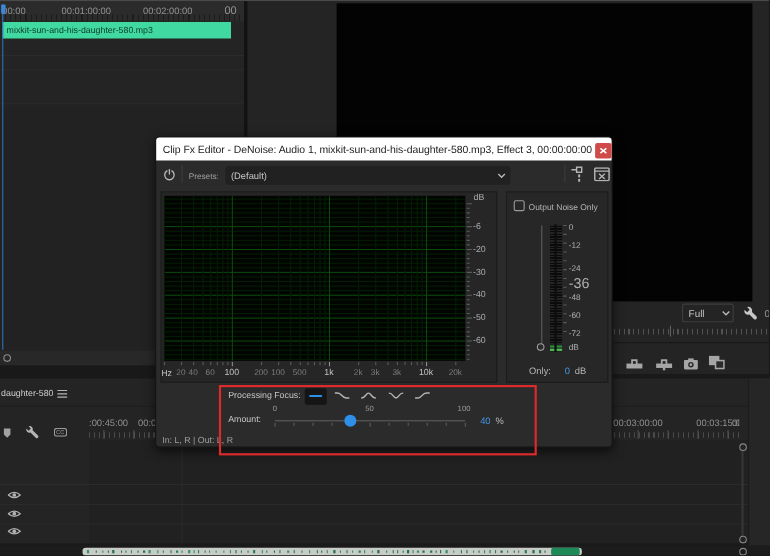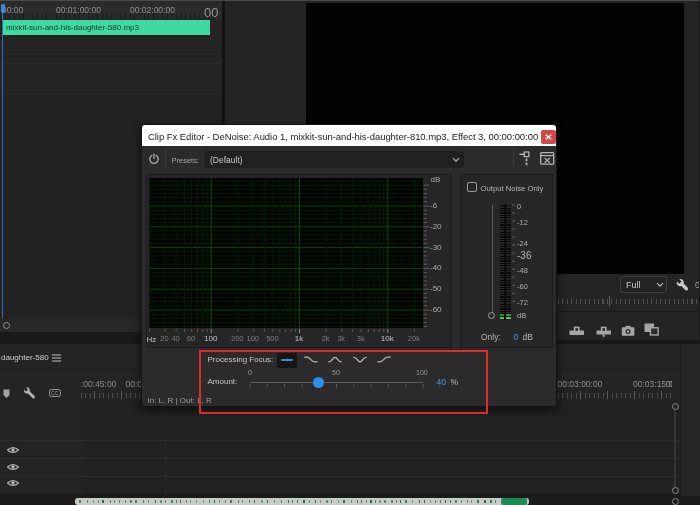--- a/index.html
+++ b/index.html
@@ -11,21 +11,21 @@
 .hzb{color:#c2c2c2;font-size:8px}
 </style></head>
 <body>
 
 <div class="a" style="left:0;top:0;width:222px;height:332px;background:#242424"></div>
 <div class="a" style="left:0;top:0;width:222px;height:19px;background:#2b2b2b"></div>
 <div class="a" style="left:0;top:13px;width:222px;height:6px;background:repeating-linear-gradient(90deg,#1c1c1c 0 1px,transparent 1px 4.63px)"></div>
 <div class="txt" style="left:2px;top:4.5px;font-size:8.5px;color:#919191">00:00</div>
 <div class="txt" style="left:56px;top:4.5px;font-size:8.5px;color:#919191">00:01:00:00</div>
 <div class="txt" style="left:130px;top:4.5px;font-size:8.5px;color:#919191">00:02:00:00</div>
-<div class="txt" style="left:204px;top:4.5px;font-size:13px;color:#919191">00</div>
+<div class="txt" style="left:204px;top:4.5px;font-size:10px;color:#919191">00</div>
 <div class="a" style="left:0;top:50px;width:222px;height:1px;background:#2b2b2b"></div>
 <div class="a" style="left:0;top:63px;width:222px;height:1px;background:#2b2b2b"></div>
 <div class="a" style="left:0;top:94px;width:222px;height:1px;background:#2b2b2b"></div>
 <div class="a" style="left:0;top:95px;width:222px;height:223px;background:#222222"></div>
 
 <div class="a" style="left:2px;top:20px;width:208px;height:14.5px;background:#41d9a2"></div>
 <div class="txt" style="left:6px;top:23px;font-size:8px;color:#0d3a2c">mixkit-sun-and-his-daughter-580.mp3</div>
 
 <div class="a" style="left:0;top:318.5px;width:222px;height:13px;background:#282828"></div>
 <div class="a" style="left:3px;top:322px;width:7px;height:7px;border:1.4px solid #8f8f8f;border-radius:50%"></div>
@@ -206,21 +206,21 @@
     <rect x="420.0" y="2.5" width="1" height="2" fill="#256e51"></rect>
   </svg>
 <div class="a" style="left:501px;top:497.5px;width:26px;height:7px;background:#1d8a58;border-radius:2px"></div>
 <div class="a" style="left:671.5px;top:497.5px;width:7px;height:7px;border:1.4px solid #868686;border-radius:50%;background:#1c1c1c"></div>
 
 <div class="a" style="left:0;top:0;width:700px;height:1px;background:#4a4a4a"></div>
 <div class="a" style="left:698.5px;top:0;width:1.5px;height:340px;background:#1a1a1a"></div>
 
 <div class="a" style="left:141px;top:124px;width:416px;height:283px;background:#2b2b2b;border:1px solid #141414;border-radius:4px;box-shadow:0 3px 10px rgba(0,0,0,.6)"></div>
 <div class="a" style="left:142px;top:125px;width:414px;height:21px;background:#ffffff;border-radius:3px 3px 0 0;overflow:hidden">
-  <div class="txt" style="left:6px;top:6px;font-size:9.5px;letter-spacing:-0.05px;color:#1c1c1e" id="title">Clip Fx Editor - DeNoise: Audio 1, mixkit-sun-and-his-daughter-810.mp3, Effect 3, 00:00:00:00</div>
+  <div class="txt" style="left:6px;top:6px;font-size:9.5px;letter-spacing:-0.05px;color:#1c1c1e" id="title">Clip Fx Editor - DeNoise: Audio 1, mixkit-sun-and-his-daughter-580.mp3, Effect 3, 00:00:00:00</div>
 </div>
 <div class="a" style="left:541px;top:130px;width:14.5px;height:13.5px;background:#d04a4a;border-radius:2px"></div>
 <svg class="a" style="left:545px;top:133.8px" width="7" height="6">
  <path d="M0.8,0.8 L6.2,5.2 M6.2,0.8 L0.8,5.2" stroke="#fff" stroke-width="1.4"></path>
 </svg>
 <svg class="a" style="left:148px;top:153px" width="12" height="12">
  <path d="M6,1.2 v4" stroke="#b9b9b9" stroke-width="1.2" stroke-linecap="round"></path>
  <path d="M3.8,2.4 a4.3,4.3 0 1 0 4.4,0" fill="none" stroke="#b9b9b9" stroke-width="1.2" stroke-linecap="round"></path>
 </svg>
 <div class="a" style="left:165px;top:150px;width:1px;height:16px;background:#3c3c3c"></div>
@@ -417,21 +417,21 @@
     <line x1="0" x2="3" y1="57.18" y2="57.18" stroke="#5d5d5d" stroke-width="1"></line>
     <line x1="0" x2="3" y1="65.20" y2="65.20" stroke="#5d5d5d" stroke-width="1"></line>
     <line x1="0" x2="3" y1="73.23" y2="73.23" stroke="#5d5d5d" stroke-width="1"></line>
     <line x1="0" x2="3" y1="81.25" y2="81.25" stroke="#5d5d5d" stroke-width="1"></line>
     <line x1="0" x2="3" y1="89.28" y2="89.28" stroke="#5d5d5d" stroke-width="1"></line>
     <line x1="0" x2="3" y1="97.30" y2="97.30" stroke="#5d5d5d" stroke-width="1"></line>
 </svg>
 <div class="txt" style="left:517px;top:201.5px;font-size:7.5px;color:#b0b0b0">0</div>
 <div class="txt" style="left:517px;top:217.6px;font-size:7.5px;color:#b0b0b0">-12</div>
 <div class="txt" style="left:517px;top:239px;font-size:7.5px;color:#b0b0b0">-24</div>
-<div class="txt" style="left:517px;top:249.7px;font-size:10px;color:#b0b0b0">-36</div>
+<div class="txt" style="left:517px;top:249.7px;font-size:13px;color:#b0b0b0">-36</div>
 <div class="txt" style="left:517px;top:265.7px;font-size:7.5px;color:#b0b0b0">-48</div>
 <div class="txt" style="left:517px;top:281.8px;font-size:7.5px;color:#b0b0b0">-60</div>
 <div class="txt" style="left:517px;top:297.8px;font-size:7.5px;color:#b0b0b0">-72</div>
 <div class="txt" style="left:517px;top:311px;font-size:7.5px;color:#b0b0b0">dB</div>
 <div class="txt" style="left:481px;top:331.5px;font-size:8.5px;color:#b5b5b5">Only:</div>
 <div class="txt" style="left:513.5px;top:331.5px;font-size:8.5px;color:#4596e3">0</div>
 <div class="txt" style="left:522.5px;top:331.5px;font-size:8.5px;color:#b5b5b5">dB</div>
 <div class="txt" style="left:207.5px;top:355px;font-size:8px;color:#c6c6c6">Processing Focus:</div>
 <div class="a" style="left:277px;top:352.5px;width:20px;height:15px;background:#151515;border-radius:2px"></div>
 <div class="a" style="left:281px;top:359px;width:12px;height:2.2px;background:#2e8fe8;border-radius:1px"></div>

